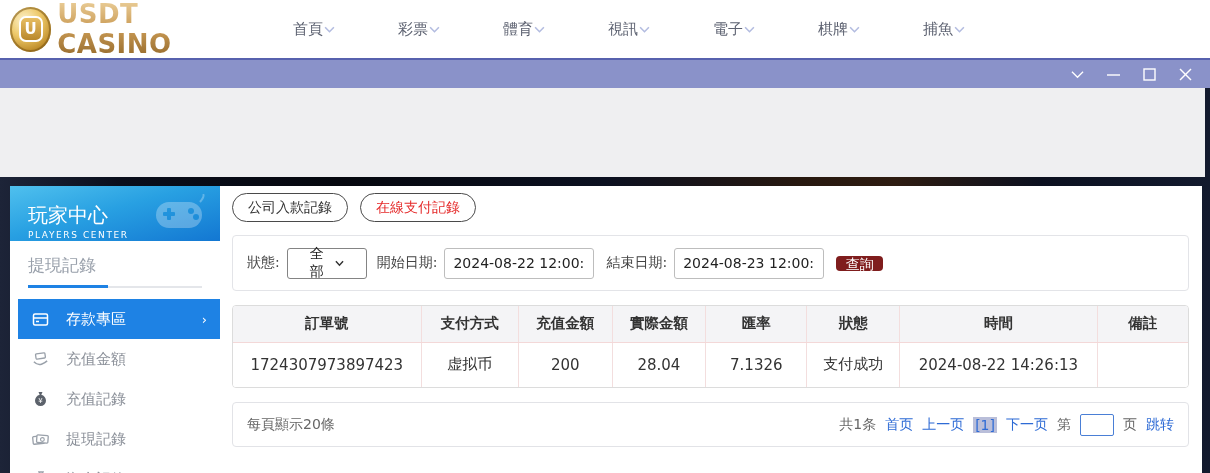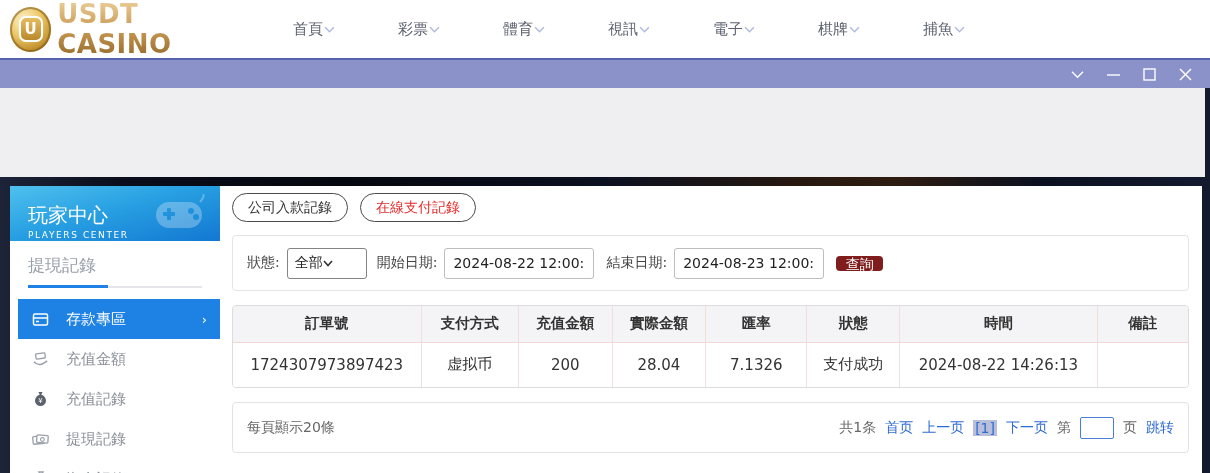--- a/index.html
+++ b/index.html
@@ -53,32 +53,32 @@
   
   .content { flex:1; padding:7px 13px 0 12px; }
   .tabs { display:flex; gap:12px; margin-bottom:13px; }
   .tab { border:1px solid #4a4a4a; border-radius:15px; height:29px; padding:0 15px; display:flex; align-items:center;
     font-size:14px; color:#333; background:#fff; cursor:pointer; }
   .tab.active { color:#e52b2b; }
   .filter-box { border:1px solid #e3e4e8; border-radius:4px; height:56px; display:flex; align-items:center;
     padding:0 14px; margin-bottom:14px; font-size:14px; color:#444; }
   .flabel { margin-right:7px; }
   .select { width:80px; height:31px; border:1px solid #848484; border-radius:3px; background:#fff; display:flex;
-    align-items:center; padding:0 7px; margin-right:10px; color:#222; cursor:pointer; }
+    align-items:center; padding:0 22px; margin-right:10px; color:#222; cursor:pointer; }
   .date-input { width:150px; height:31px; border:1px solid #bdbdbd; border-radius:3px; padding:0 8px; font-size:14px;
     color:#222; margin-right:12px; font-family:inherit; }
   .search-btn { width:47px; height:15px; background:#7f1d1d; border:none; border-radius:4px; color:#fff; font-size:14px;
     cursor:pointer; font-family:inherit; }
   .table-wrap { border:1px solid #dcdcdc; border-radius:4px; overflow:hidden; }
   table { width:100%; border-collapse:collapse; table-layout:fixed; }
   th { height:36px; background:#f4f4f6; font-size:14.5px; color:#333; font-weight:bold;
     border-right:1px solid #f3dede; border-bottom:1px solid #f3d8d8; }
   th:last-child, td:last-child { border-right:none; }
   td { height:45px; text-align:center; font-size:15px; color:#333; border-right:1px solid #f3dede; background:#fff; }
-  .pager-box { border:1px solid #e2e3e7; border-radius:4px; height:51px; display:flex; align-items:center;
+  .pager-box { border:1px solid #e2e3e7; border-radius:4px; height:45px; display:flex; align-items:center;
     justify-content:space-between; padding:8px 14px; margin-top:14px; font-size:14px; color:#666; }
   .pager-right { display:flex; align-items:center; gap:9px; }
   .plink { color:#2e6bd5; cursor:pointer; }
   .pcurrent { color:#2e6bd5; background:#b9bed9; padding:0 2px; }
   .jump-input { width:34px; height:22px; border:1px solid #4a7fd6; border-radius:2px; }
 </style>
 </head>
 <body>
 
 <div class="top-header">

